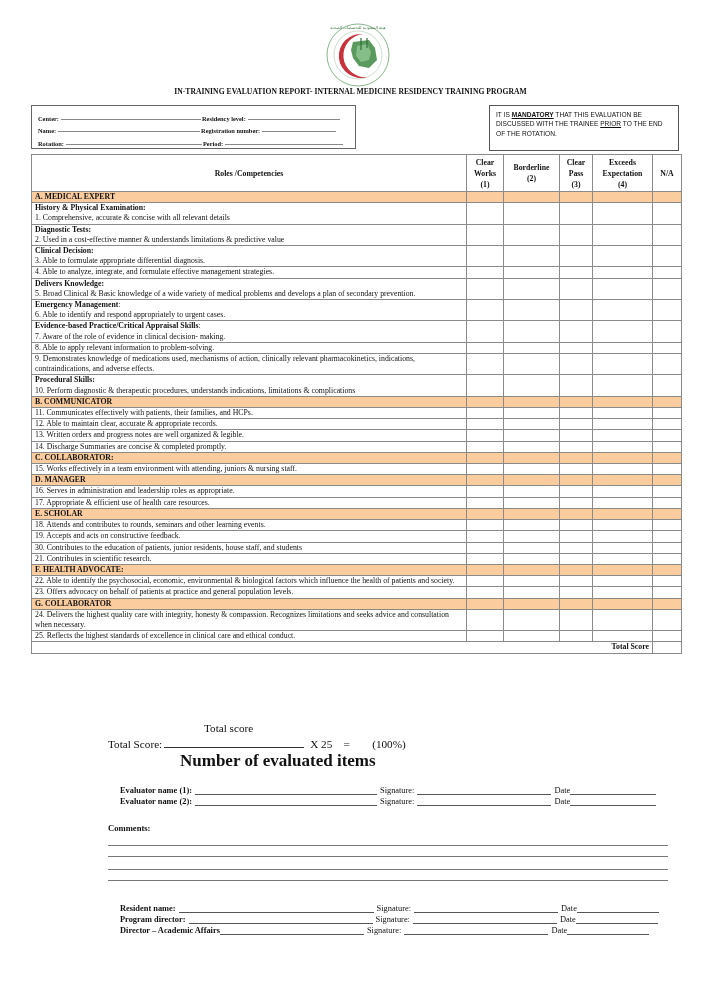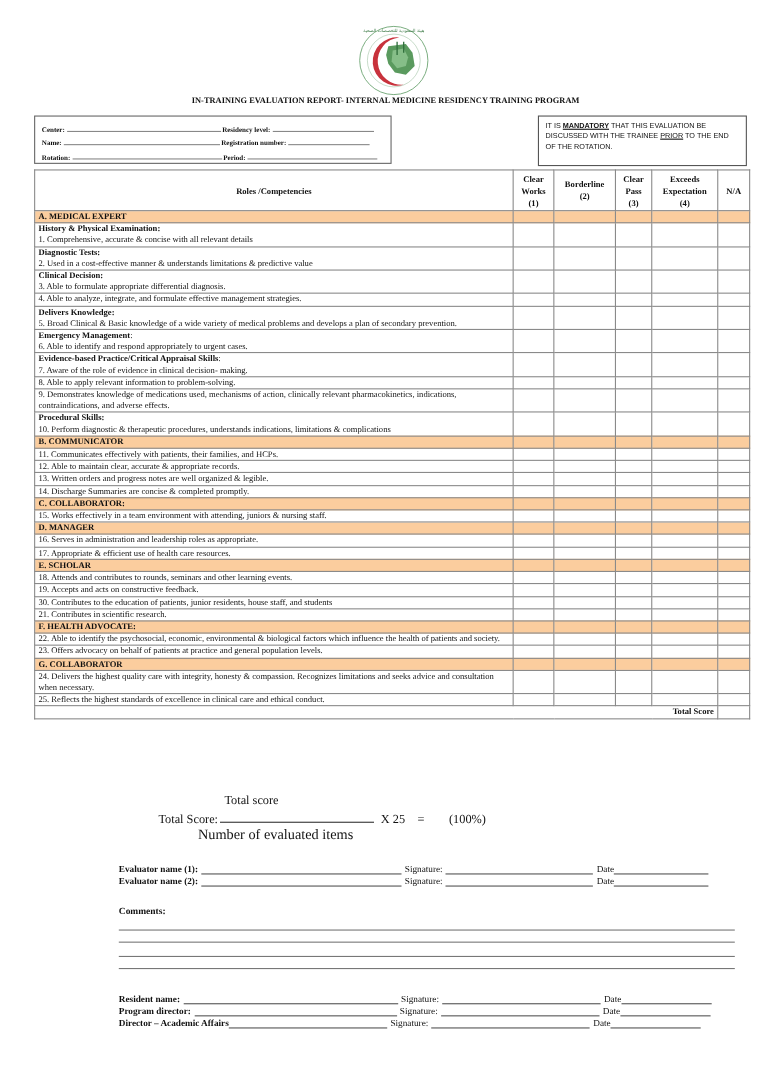--- a/index.html
+++ b/index.html
@@ -13,24 +13,24 @@
   .mand-box { position:absolute; left:489px; top:105px; width:190px; height:46px; border:1px solid #555; box-sizing:border-box; padding:4px 6px; font-family:"Liberation Sans", sans-serif; font-size:6.6px; line-height:9.4px; }
   .mand-box b, .mand-box u { }
   table.grid { position:absolute; left:31px; top:154px; width:650px; border-collapse:collapse; font-size:7.8px; table-layout:fixed; }
   table.grid td, table.grid th { border:1px solid #8a8a8a; padding:0 3px; vertical-align:top; line-height:10.2px; }
   table.grid th { font-weight:bold; text-align:center; vertical-align:middle; line-height:11px; height:36px; }
   tr.cat td { background:#fbcd9e; font-weight:bold; }
   td.score { padding:0; }
   .sub { font-weight:bold;text-align:right; }
   tr.total td.lab { text-align:right; font-weight:bold; }
   .f-top { position:absolute; left:204px; top:722px; font-size:11.2px; }
-  .f-mid { position:absolute; left:108px; top:737px; font-size:11.2px; white-space:nowrap;margin-left:36px; }
+  .f-mid { position:absolute; left:108px; top:737px; font-size:11.2px; white-space:nowrap; }
   .f-line { display:inline-block; width:140px; border-bottom:1px solid #333; height:10px; vertical-align:baseline; margin:0 6px 0 2px; }
-  .f-bot { position:absolute; left:180px; top:751px; font-size:13px; }
-  .sigrow { position:absolute; left:108px; font-size:8.4px; white-space:nowrap; display:flex; align-items:center; }
+  .f-bot { position:absolute; left:180px; top:751px; font-size:17px;font-weight:bold; }
+  .sigrow { position:absolute; left:120px; font-size:8.4px; white-space:nowrap; display:flex; align-items:center; }
   .sigrow .n { font-weight:bold; }
   .ul { display:inline-block; border-bottom:1px solid #555; height:8px; }
   .comments-lbl { position:absolute; left:108px; top:823px; font-size:8.6px; font-weight:bold; }
   .cline { position:absolute; left:108px; width:560px; border-top:1px solid #777; }
 </style>
 </head>
 <body>
 
 <div class="logo">
   <svg width="70" height="70" viewBox="0 0 70 70">

